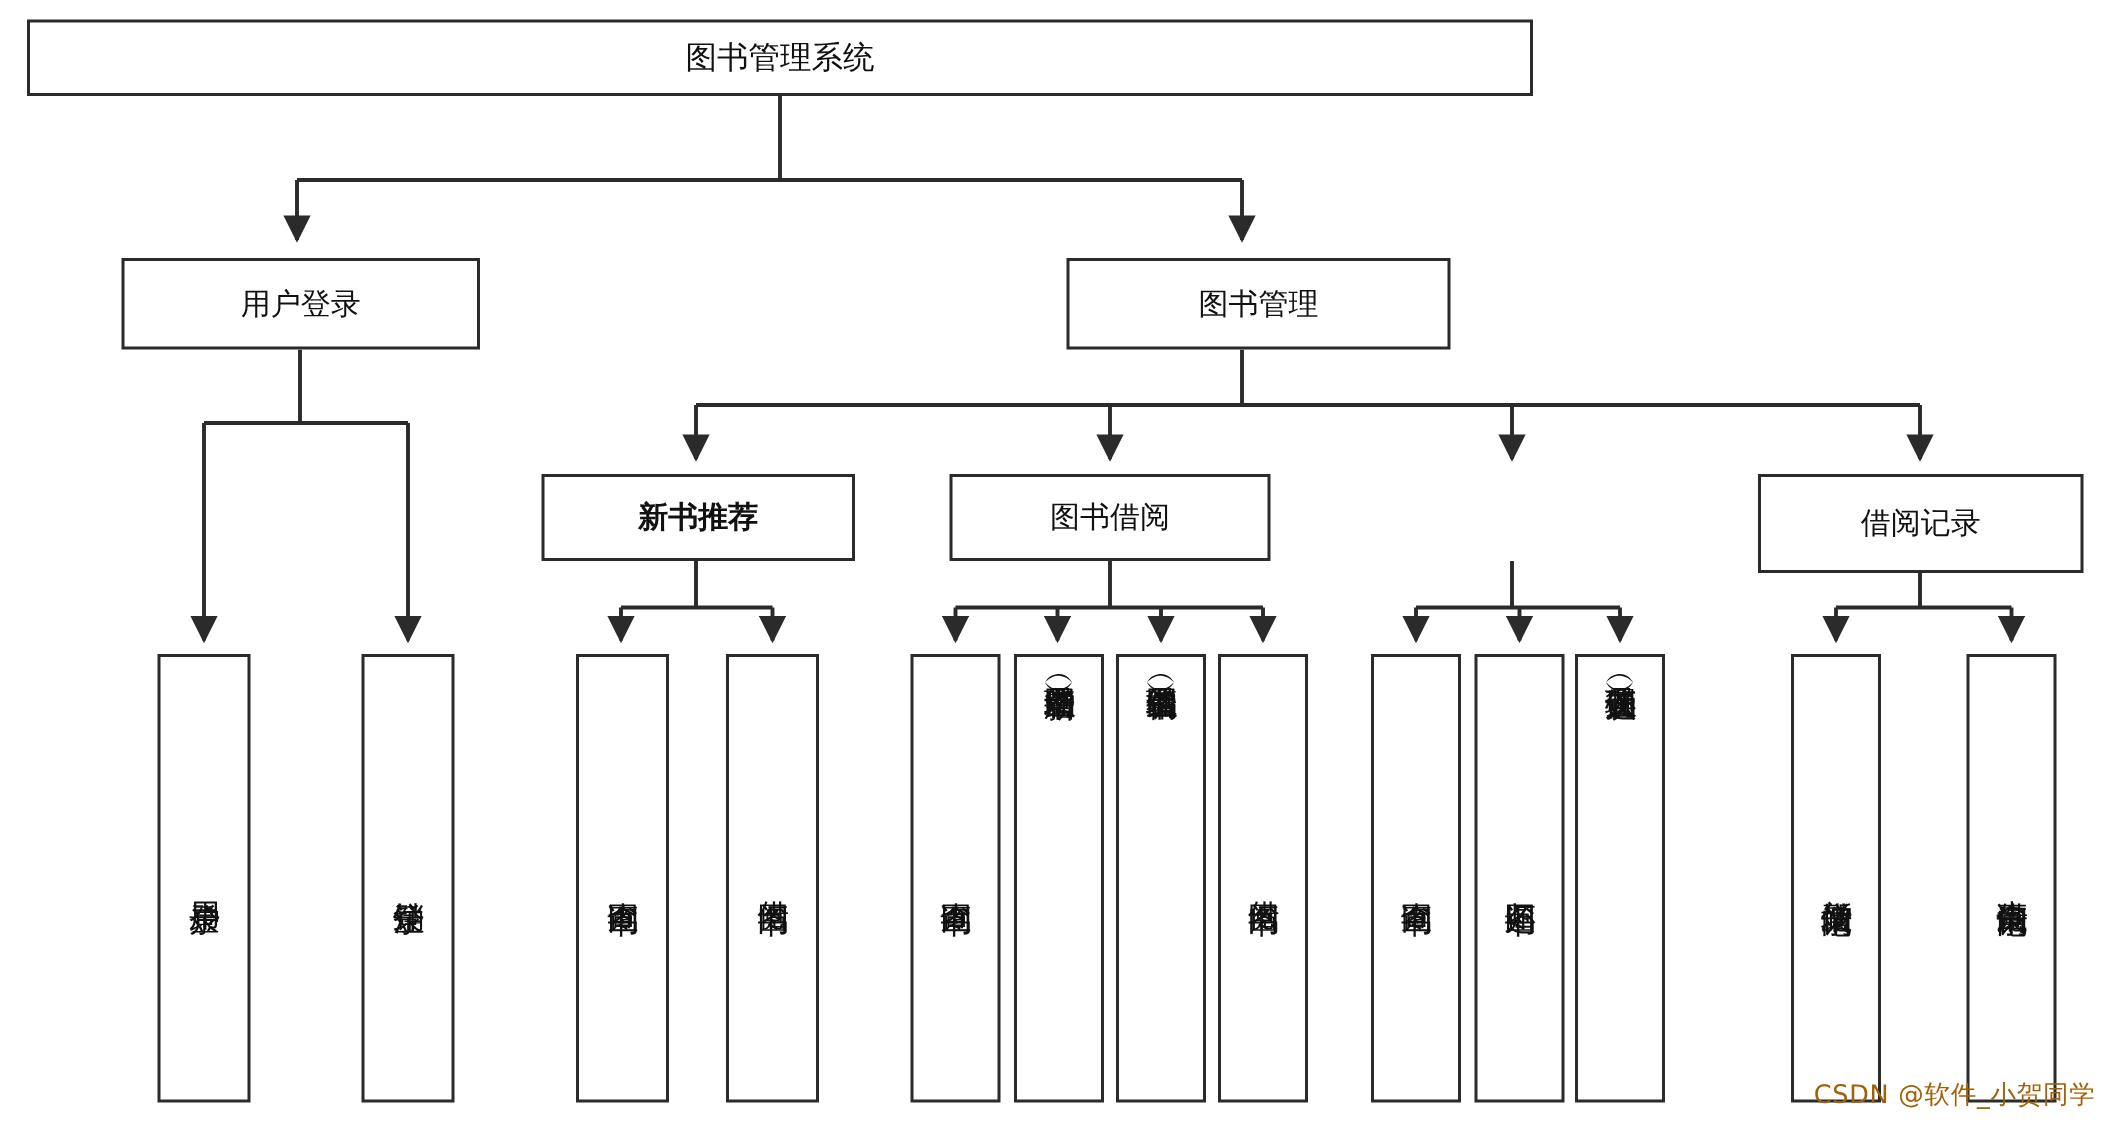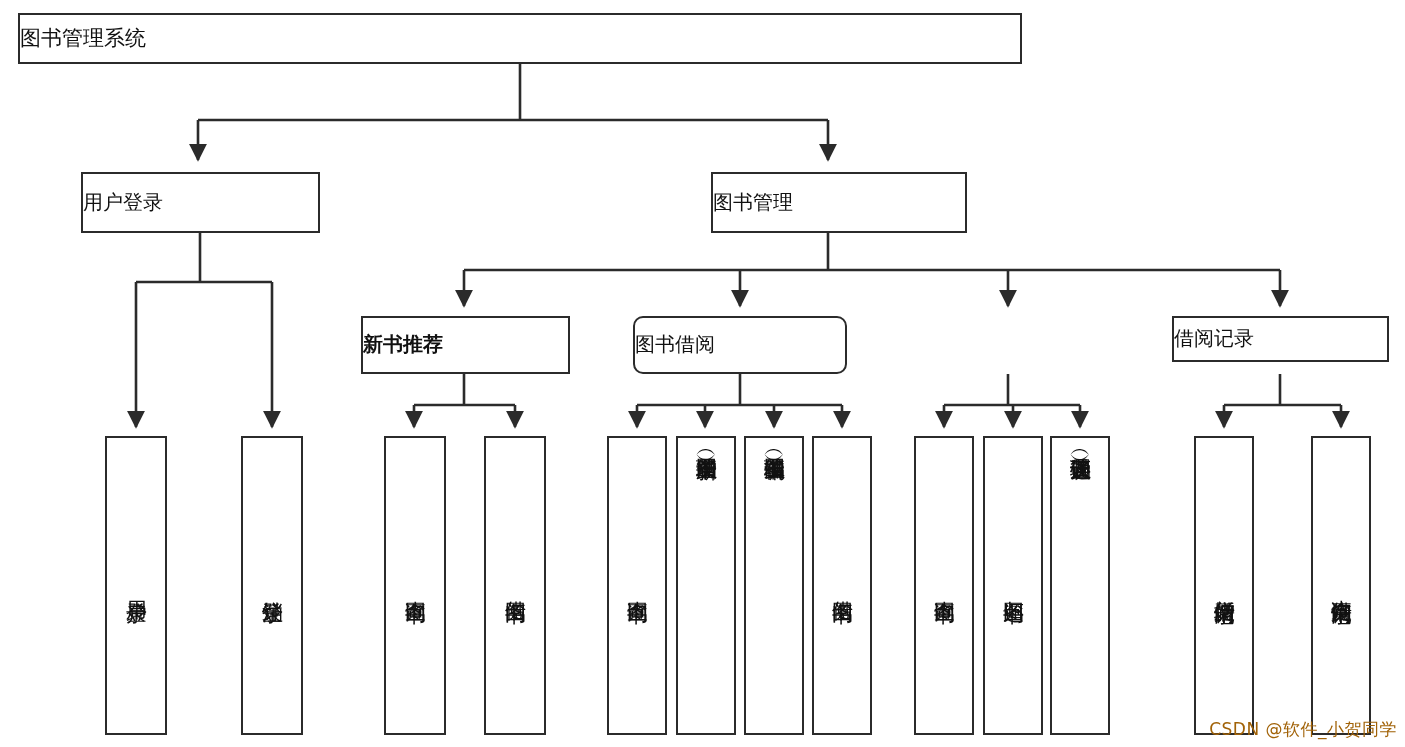--- a/index.html
+++ b/index.html
@@ -25,20 +25,21 @@
     pointer-events: none;
   }
   
   .node {
     position: absolute;
     box-sizing: border-box;
     border: 2.5px solid #2b2b2b;
     background: #ffffff;
     display: flex;
     align-items: center;
+    justify-content: center;
     color: #111111;
   }
   .node .label {
     display: block;
     text-align: center;
     line-height: 1.18;
     white-space: nowrap;
   }
   
   .node.horiz .label {
@@ -145,26 +146,26 @@
   </div>
 
   <div class="node horiz" style="left:711px; top:172px; width:256px; height:61px;">
     <span class="label">图书管理</span>
   </div>
 
   <div class="node horiz" style="left:361px; top:316px; width:209px; height:58px;font-weight:bold;">
     <span class="label">新书推荐</span>
   </div>
 
-  <div class="node horiz" style="left:633px; top:316px; width:214px; height:58px;border-radius:10px;">
+  <div class="node horiz" style="left:633px; top:316px; width:214px; height:58px;">
     <span class="label">图书借阅</span>
   </div>
 
 
-  <div class="node horiz" style="left:1172px; top:316px; width:217px; height:46px;">
+  <div class="node horiz" style="left:1172px; top:316px; width:217px; height:66px;">
     <span class="label">借阅记录</span>
   </div>
 
   <div class="node vert" style="left:105px; top:436px; width:62px; height:299px;">
     <span class="label">用户登录</span>
   </div>
 
   <div class="node vert" style="left:241px; top:436px; width:62px; height:299px;">
     <span class="label">注销登录</span>
   </div>

